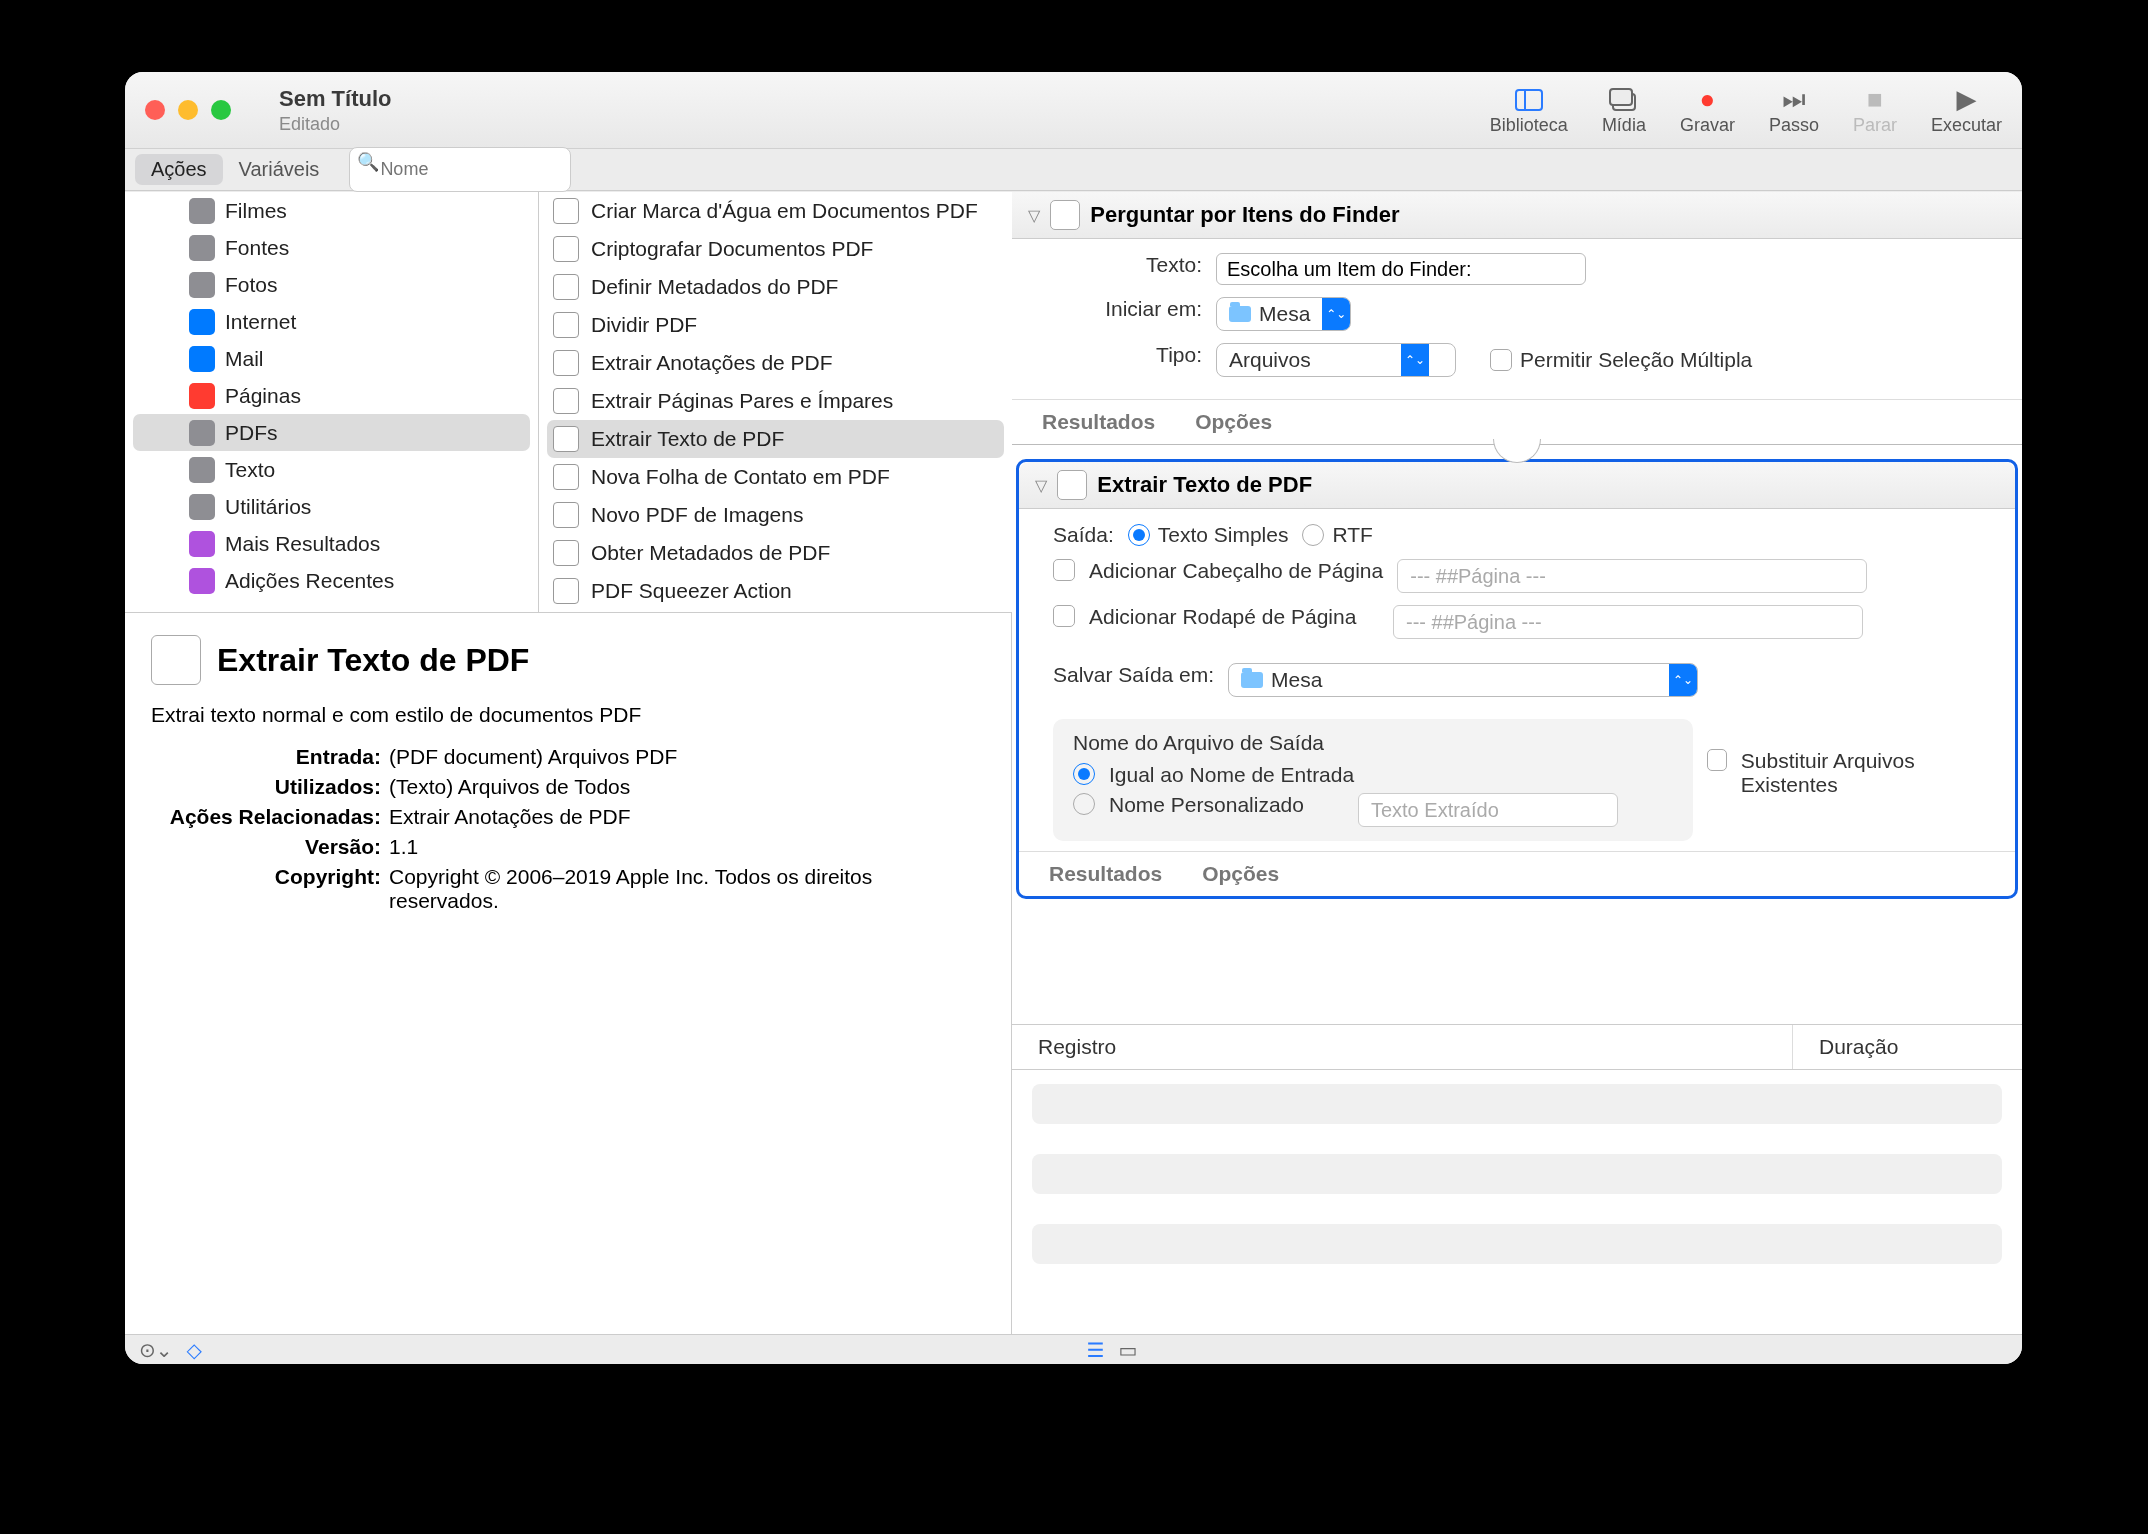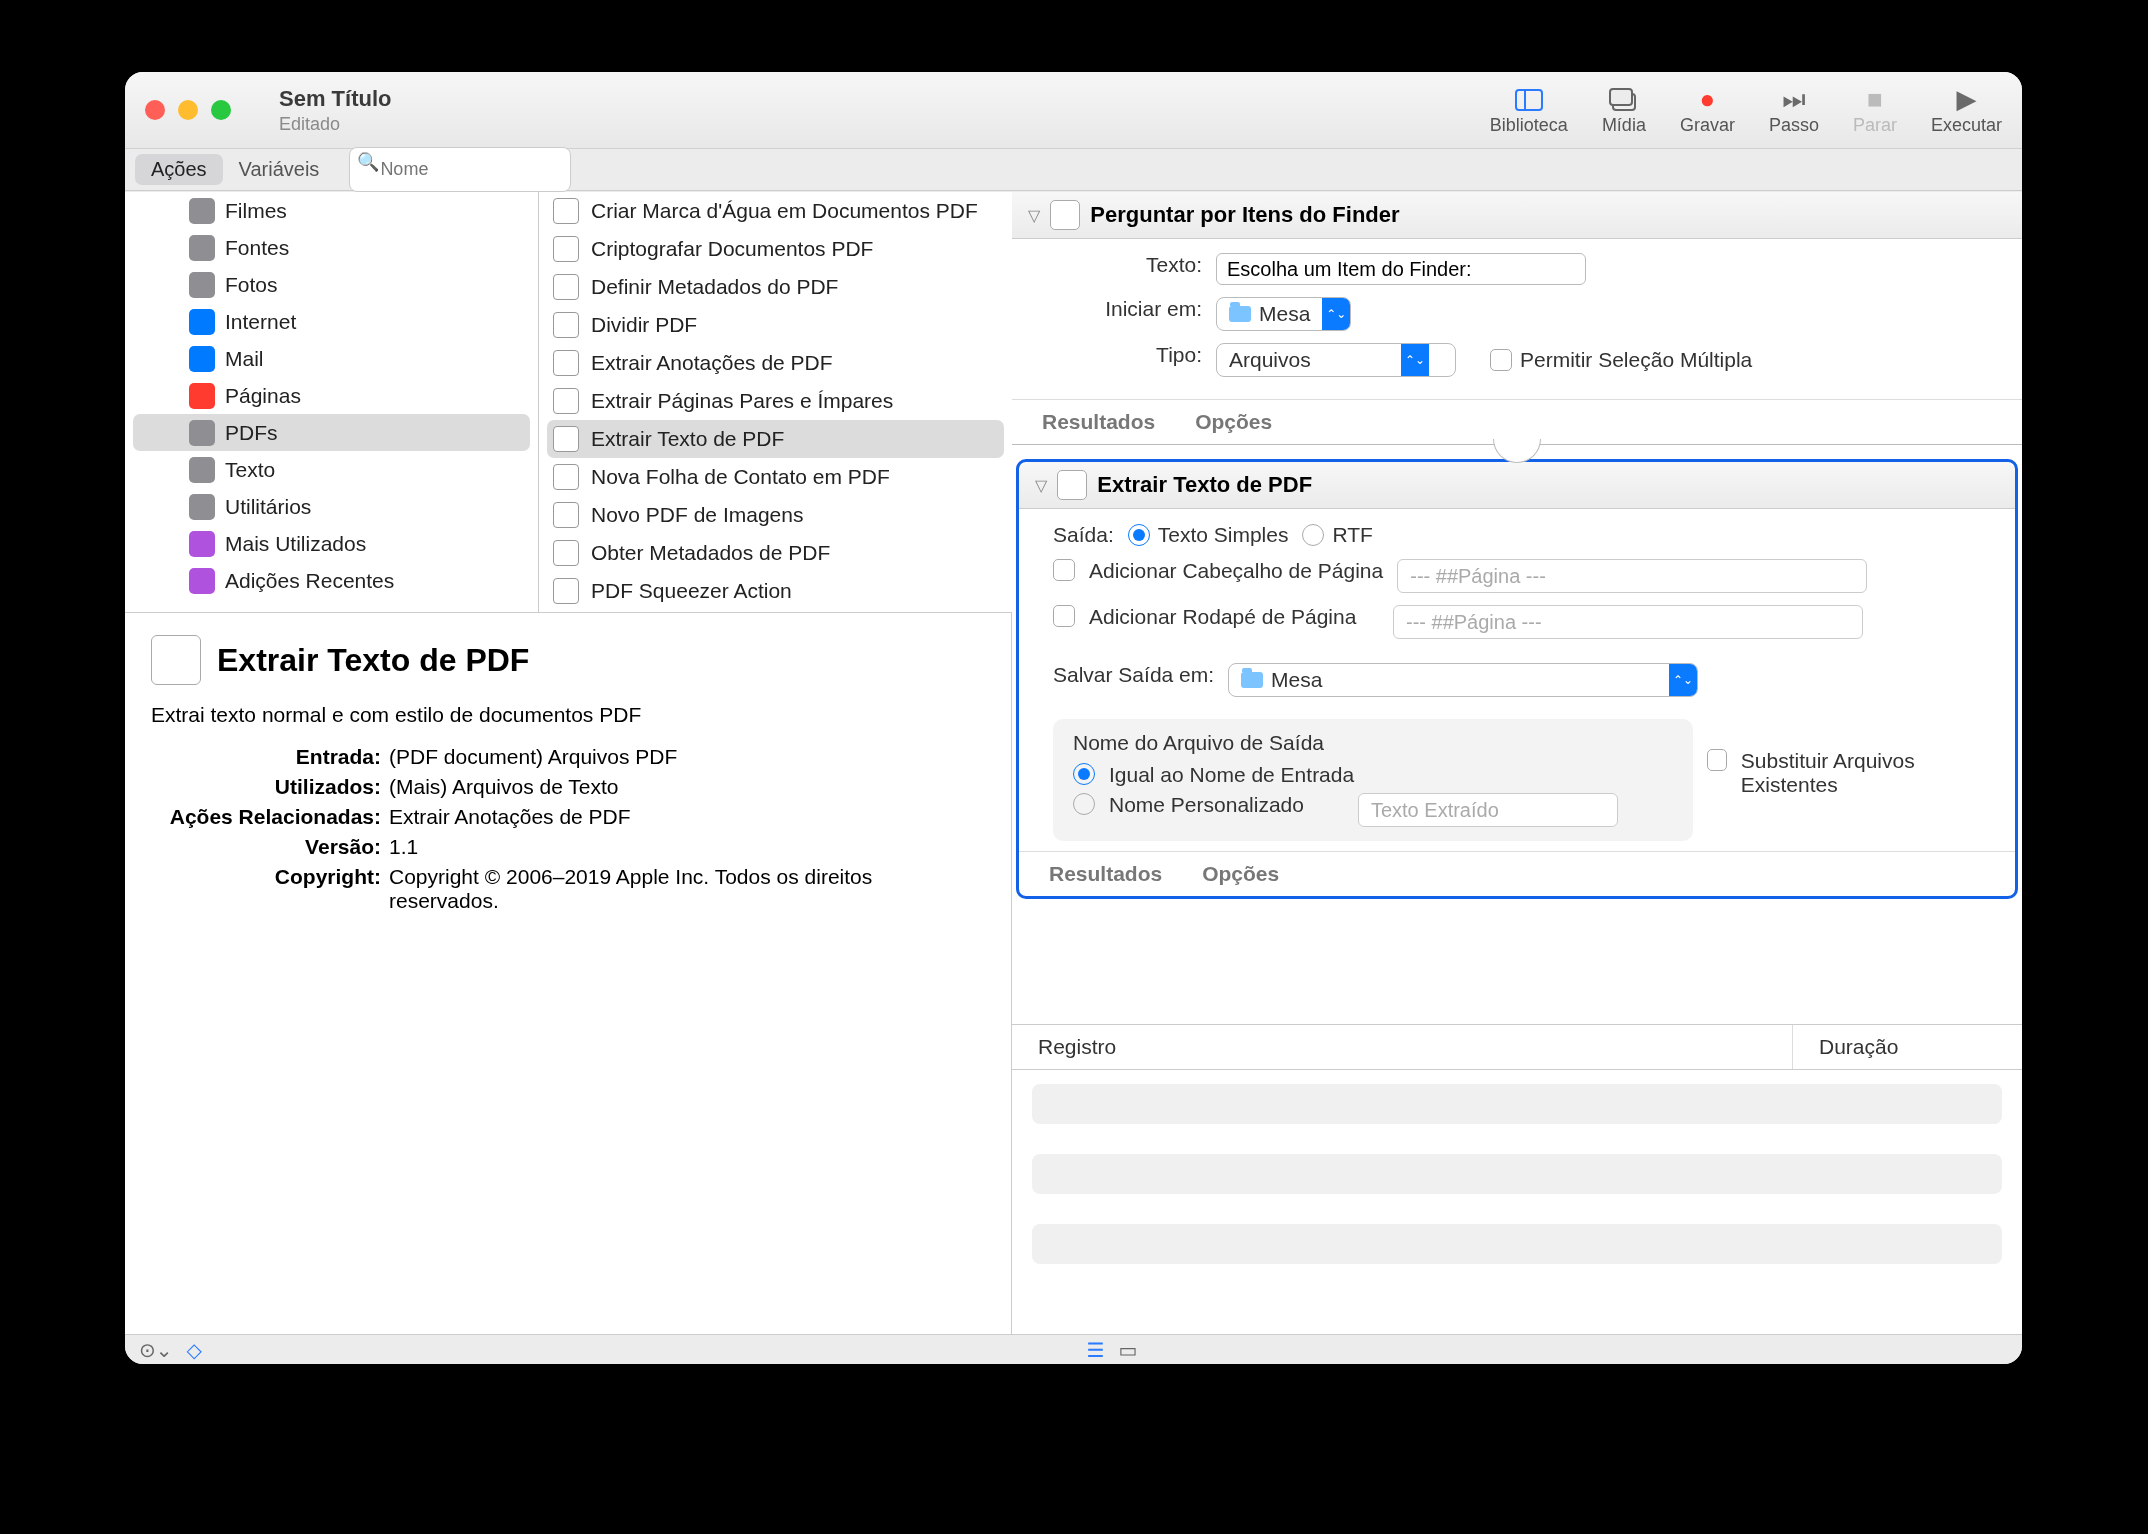--- a/index.html
+++ b/index.html
@@ -176,21 +176,21 @@
         <div class="lib-item">
           <span class="icon ic-gray"></span>
           <span>Texto</span>
         </div>
         <div class="lib-item">
           <span class="icon ic-gray"></span>
           <span>Utilitários</span>
         </div>
         <div class="lib-item">
           <span class="icon ic-purple"></span>
-          <span>Mais Utilizados</span>
+          <span>Mais Resultados</span>
         </div>
         <div class="lib-item">
           <span class="icon ic-purple"></span>
           <span>Adições Recentes</span>
         </div>
       </div>
     <div style="flex:1; background:#fff;" id="actlist">
         <div class="act-item">
           <span class="aicon"></span>
           <span>Criar Marca d'Água em Documentos PDF</span>
@@ -240,21 +240,21 @@
   <div style="position:absolute; left:0; top:540px; width:887px; bottom:30px; background:#fff; border-top:1px solid #ccc; border-right:1px solid #ccc; padding:22px 26px;">
     <h2 style="font-size:32px; font-weight:700; display:flex; align-items:center; gap:16px; margin-bottom:18px;">
       <span class="big-icon"></span>
       <span>Extrair Texto de PDF</span>
     </h2>
     <p style="font-size:21px; margin-bottom:18px;">Extrai texto normal e com estilo de documentos PDF</p>
     <dl style="display:grid; grid-template-columns:238px 1fr; row-gap:6px; font-size:21px;">
       <dt style="text-align:right; font-weight:600; padding-right:8px;">Entrada:</dt>
         <dd>(PDF document) Arquivos PDF</dd>
       <dt style="text-align:right; font-weight:600; padding-right:8px;">Utilizados:</dt>
-        <dd>(Mais) Arquivos de Texto</dd>
+        <dd>(Texto) Arquivos de Todos</dd>
       <dt style="text-align:right; font-weight:600; padding-right:8px;">Ações Relacionadas:</dt>
         <dd>Extrair Anotações de PDF</dd>
       <dt style="text-align:right; font-weight:600; padding-right:8px;">Versão:</dt>
         <dd>1.1</dd>
       <dt style="text-align:right; font-weight:600; padding-right:8px;">Copyright:</dt>
         <dd>Copyright © 2006–2019 Apple Inc. Todos os direitos reservados.</dd>
     </dl>
   </div>
 
   <div style="position:absolute; left:887px; top:120px; right:0; bottom:30px; display:flex; flex-direction:column; background:#fff;">

